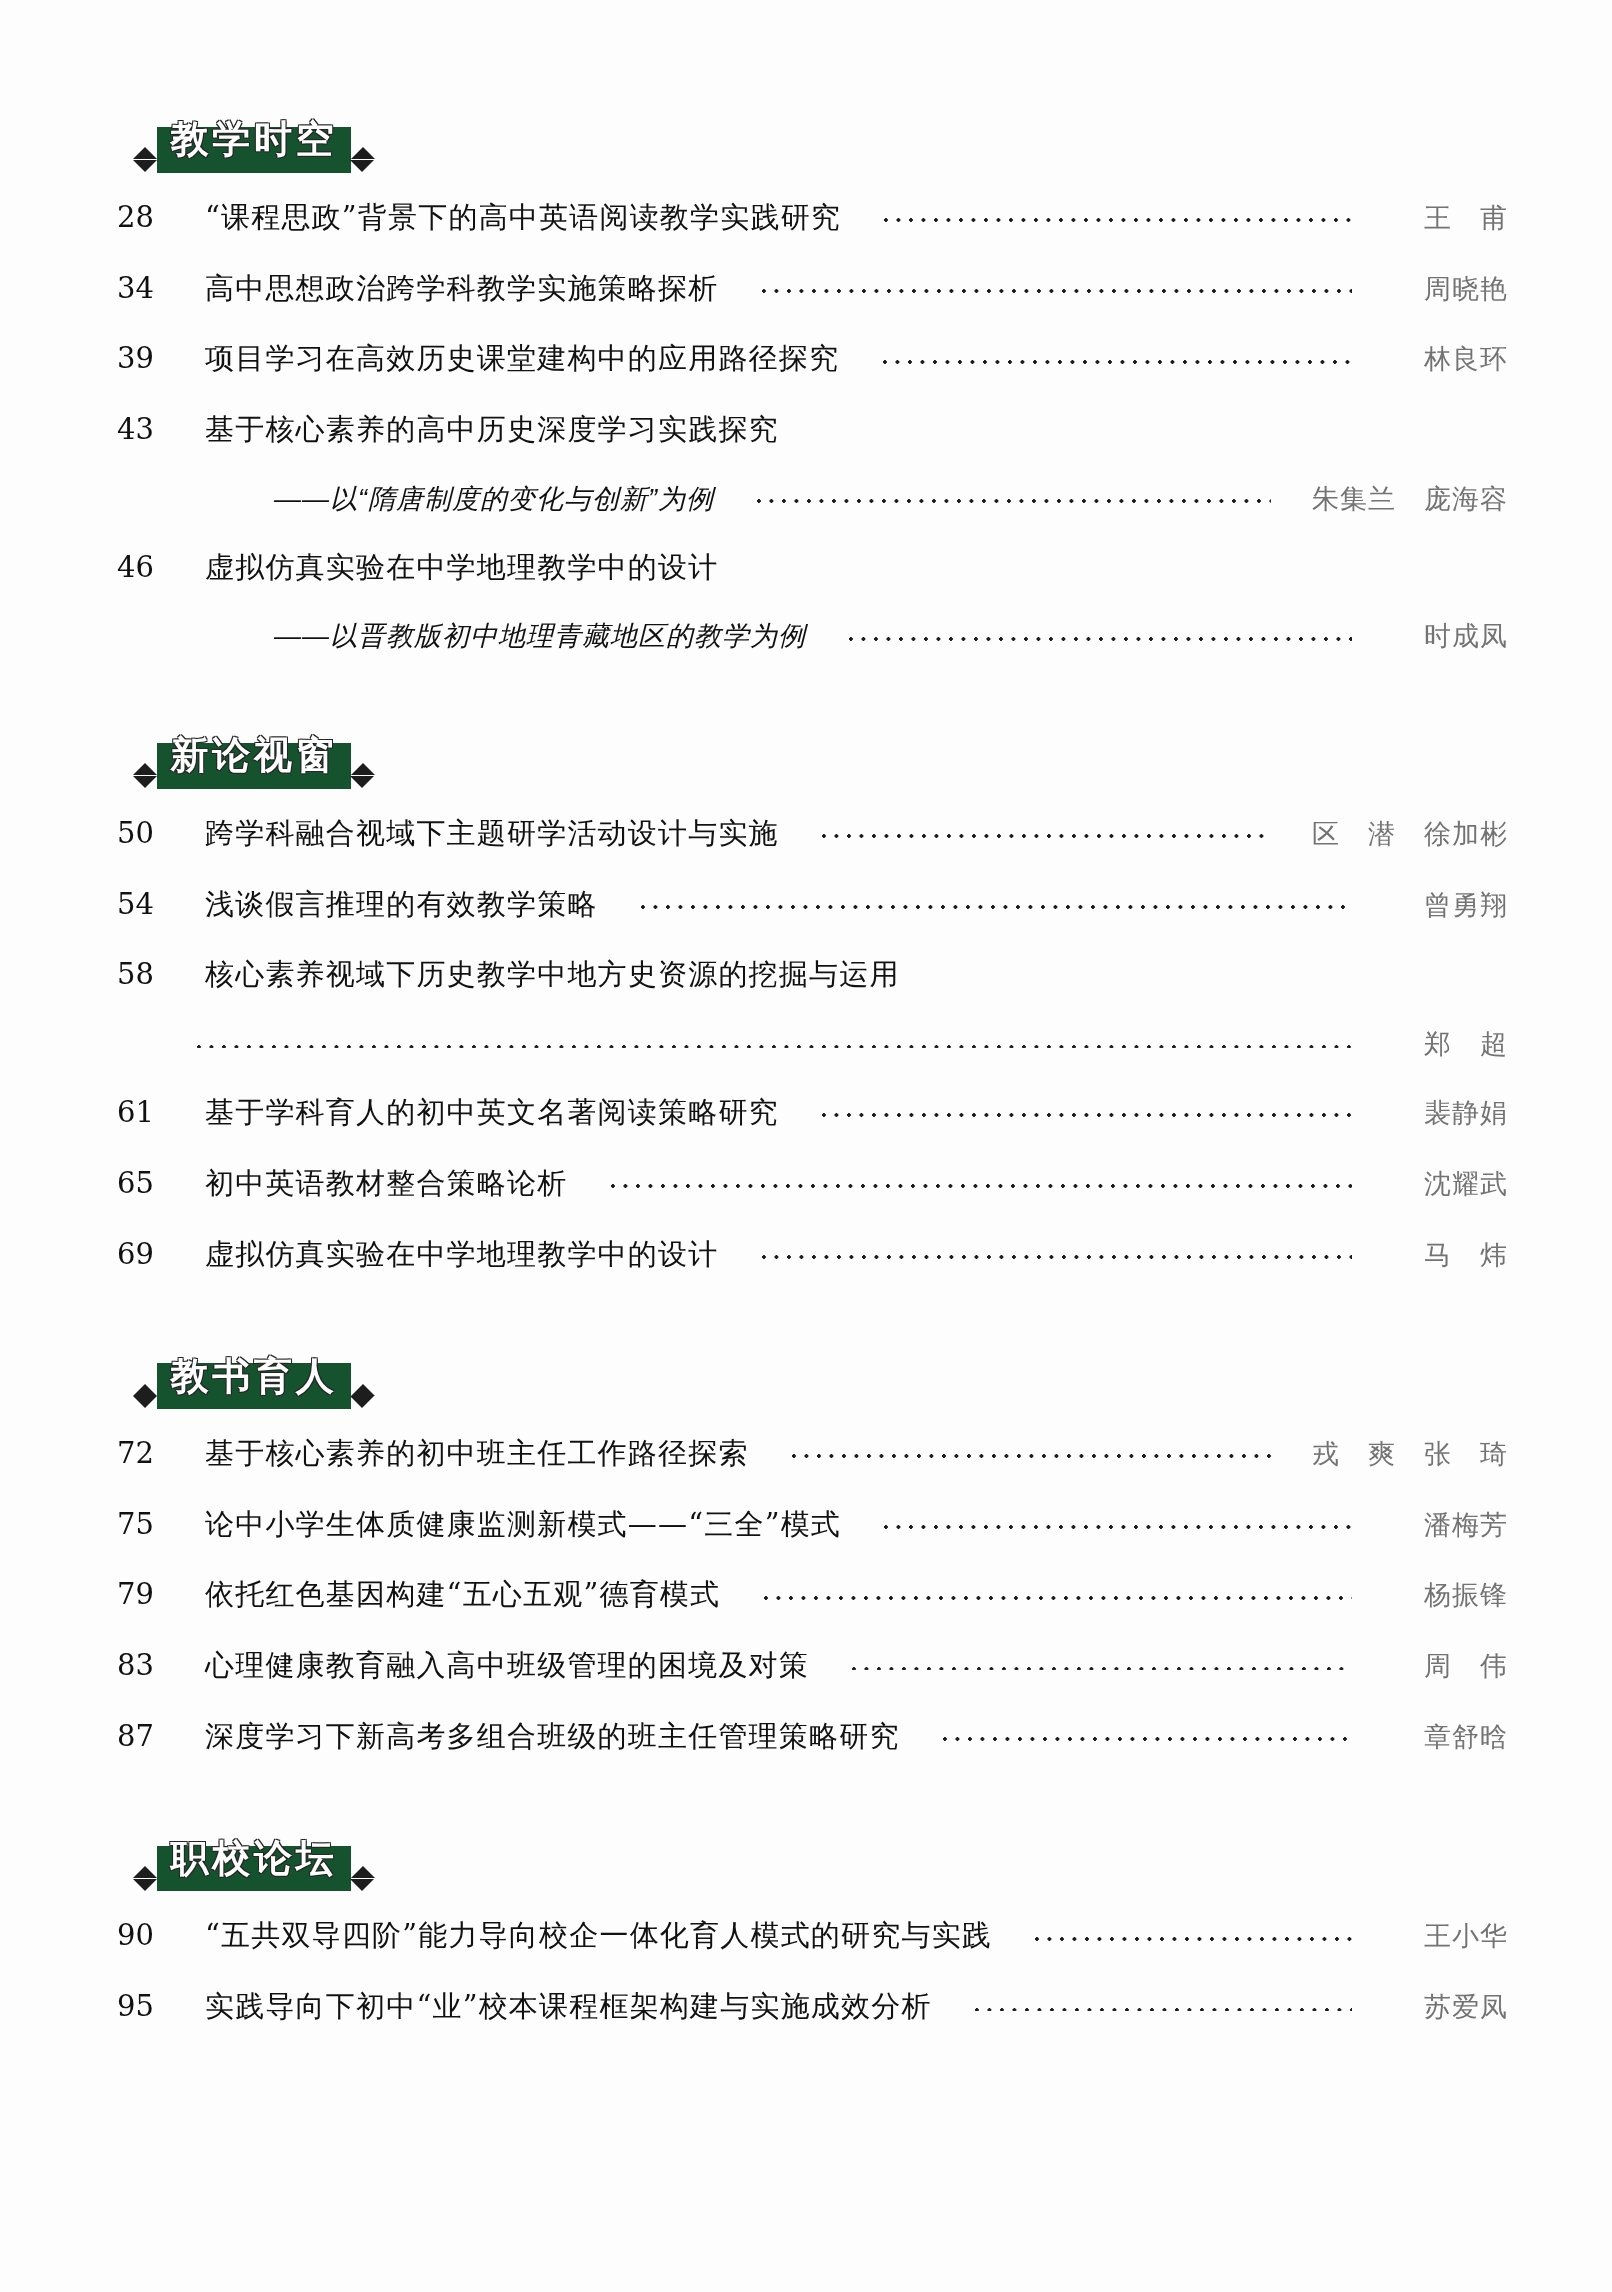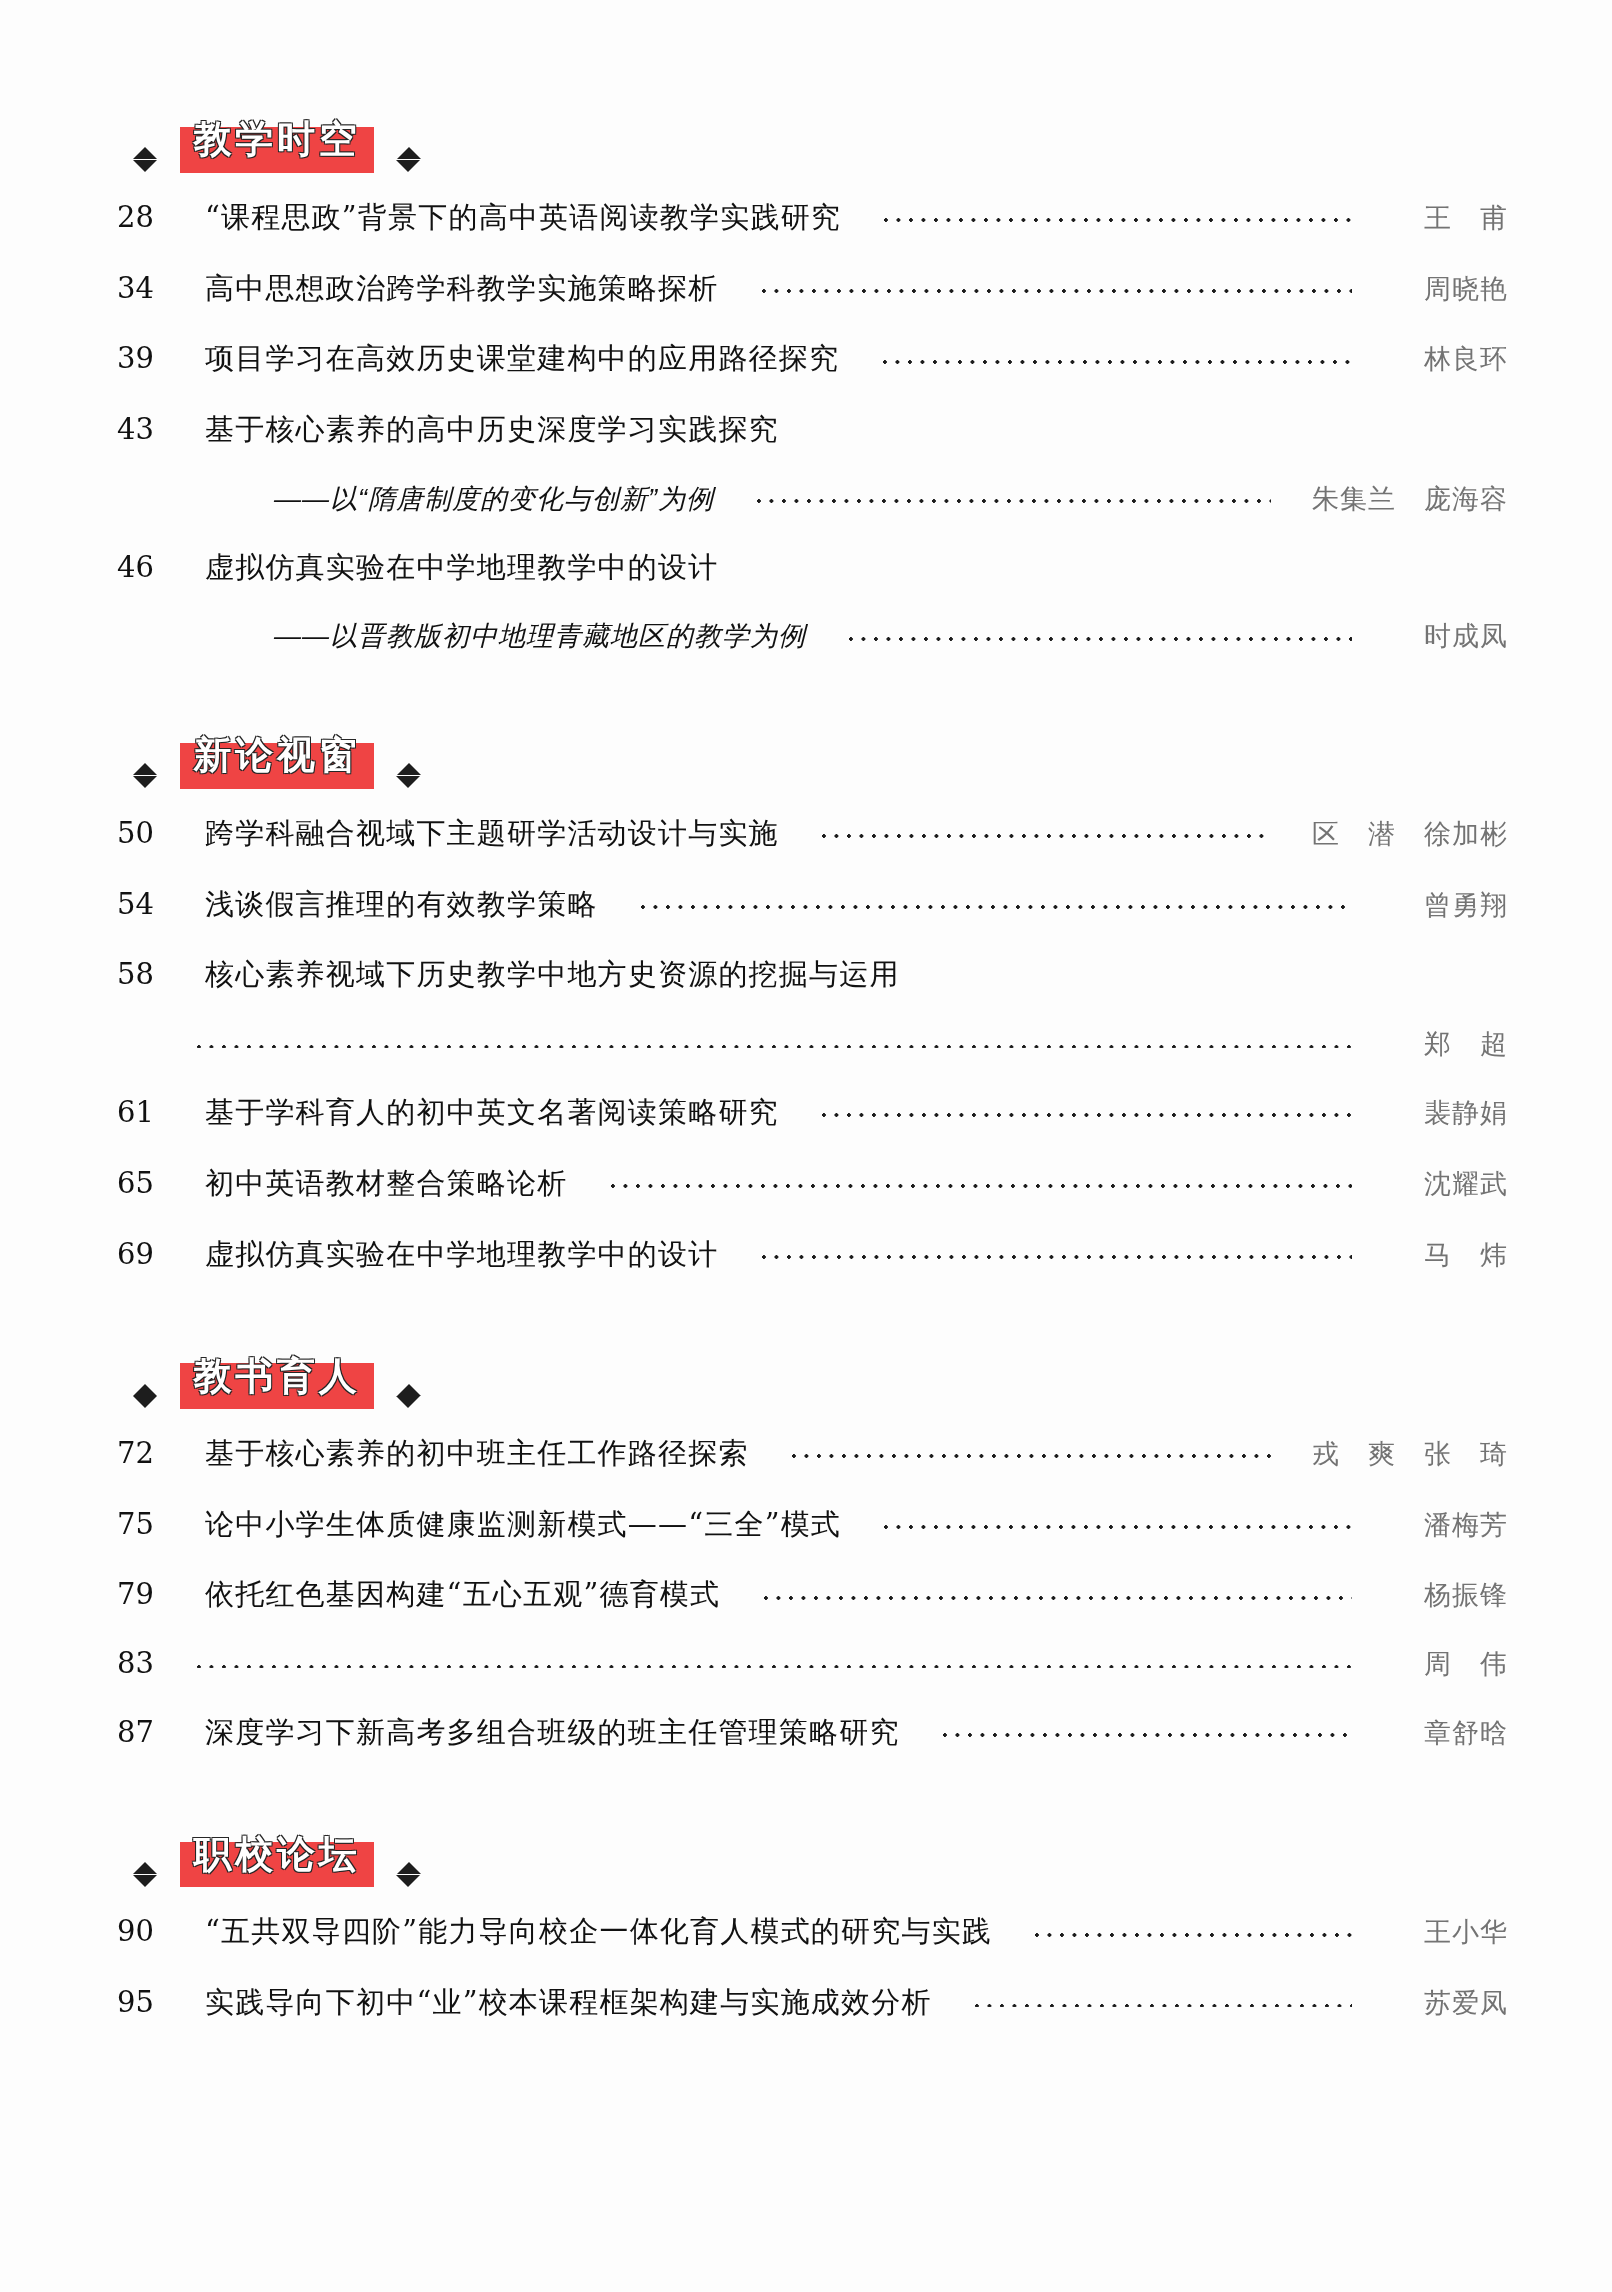--- a/index.html
+++ b/index.html
@@ -44,24 +44,24 @@
   }
   .diamond::after {
     content: "";
     position: absolute;
     left: -12.5px; top: 12.5px;
     width: 0; height: 0;
     border: 12.5px solid transparent;
     border-top-color: #1d1d1d;
   }
   .section-plate {
-    background: #ef4444;
+    background: #14532d;
     color: #ffffff;
     padding: 2.9px 13.4px 4.8px 13.4px;
-    margin: 0 23px;
+    margin: 0 0;
     display: inline-block;
     line-height: 1;
     position: relative;
   }
   .section-title {
     font-family: "DejaVu Sans", "Liberation Sans", sans-serif;
     font-weight: bold;
     font-size: 38px;
     letter-spacing: 3.8px;
     color: #ffffff;
@@ -289,20 +289,21 @@
         <div class="entry-line main">
           <span class="page-num">79</span>
           <span class="title">依托红色基因构建“五心五观”德育模式</span>
           <span class="leader"></span>
           <span class="authors">杨振锋</span>
         </div>
       </div>
       <div class="entry">
         <div class="entry-line main">
           <span class="page-num">83</span>
+          <span class="title">心理健康教育融入高中班级管理的困境及对策</span>
           <span class="leader"></span>
           <span class="authors">周　伟</span>
         </div>
       </div>
       <div class="entry">
         <div class="entry-line main">
           <span class="page-num">87</span>
           <span class="title">深度学习下新高考多组合班级的班主任管理策略研究</span>
           <span class="leader"></span>
           <span class="authors">章舒晗</span>

